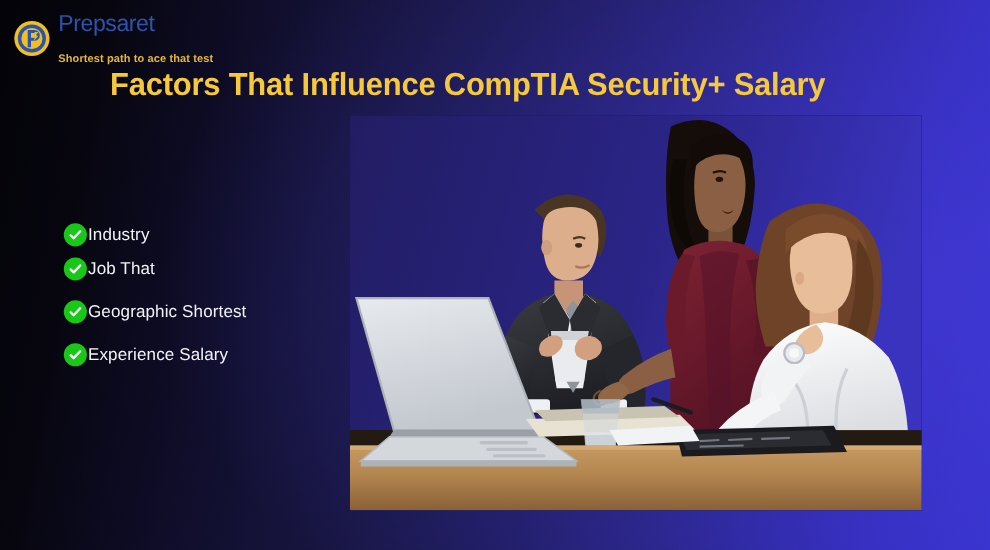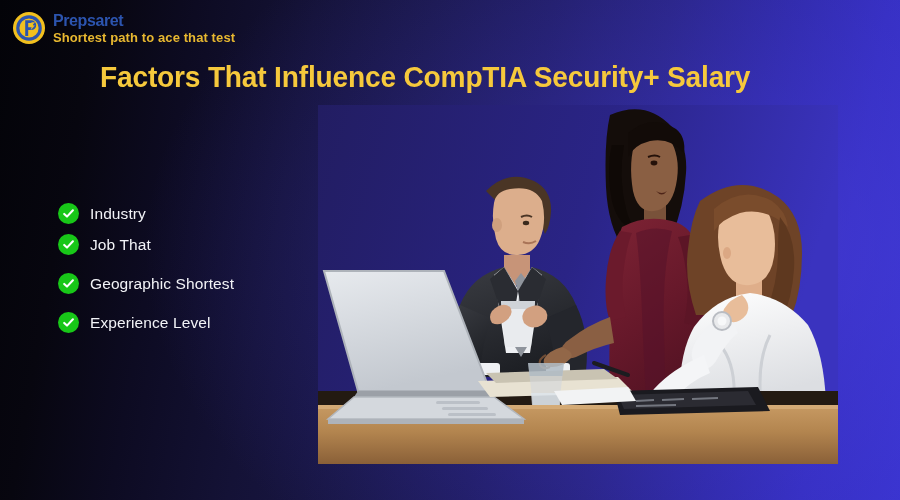--- a/index.html
+++ b/index.html
@@ -44,29 +44,29 @@
     position: relative;
     display: block;
   }
   .logo-text {
     display: flex;
     flex-direction: column;
     justify-content: center;
     line-height: 1;
   }
   .logo-word {
-    font-size: 16px;
-    font-weight: bold;
+    font-size: 21px;
+    font-weight: normal;
     color: #2c54ae;
     letter-spacing: -0.4px;
     line-height: 1;
   }
   .logo-tag {
-    margin-top: 2px;
-    font-size: 13px;
+    margin-top: 17px;
+    font-size: 10px;
     font-weight: bold;
     color: #e8b830;
     letter-spacing: 0.1px;
     white-space: nowrap;
   }
   
   .title {
     position: absolute;
     left: 100px;
     top: 61px;
@@ -82,21 +82,21 @@
   
   .bullets {
     position: absolute;
     left: 58px;
     top: 203px;
     width: 250px;
   }
   .bullet {
     display: flex;
     align-items: center;
-    gap: 11px;
+    gap: 1px;
     margin-bottom: 10px;
   }
   .bullet.gap-big { margin-bottom: 18px; }
   .check-icon {
     width: 21px;
     height: 21px;
     flex: 0 0 21px;
     border-radius: 50%;
     background: #18c718;
     display: flex;
@@ -173,21 +173,21 @@
       </span>
       <span class="bullet-label">Geographic Shortest</span>
     </div>
 
     <div class="bullet">
       <span class="check-icon">
         <svg width="13" height="13" viewBox="0 0 13 13" aria-hidden="true">
           <path d="M2.2 6.9 L5.0 9.6 L10.9 3.3" fill="none" stroke="#ffffff" stroke-width="2.1" stroke-linecap="round" stroke-linejoin="round"></path>
         </svg>
       </span>
-      <span class="bullet-label">Experience Level</span>
+      <span class="bullet-label">Experience Salary</span>
     </div>
 
   </div>
 
   <div class="photo">
     <svg width="520" height="359" viewBox="0 0 520 359" aria-hidden="true">
       <defs>
         <linearGradient id="bgph" x1="0" y1="0" x2="1" y2="0.2">
           <stop offset="0" stop-color="#221d62"></stop>
           <stop offset="0.55" stop-color="#2a2486"></stop>

